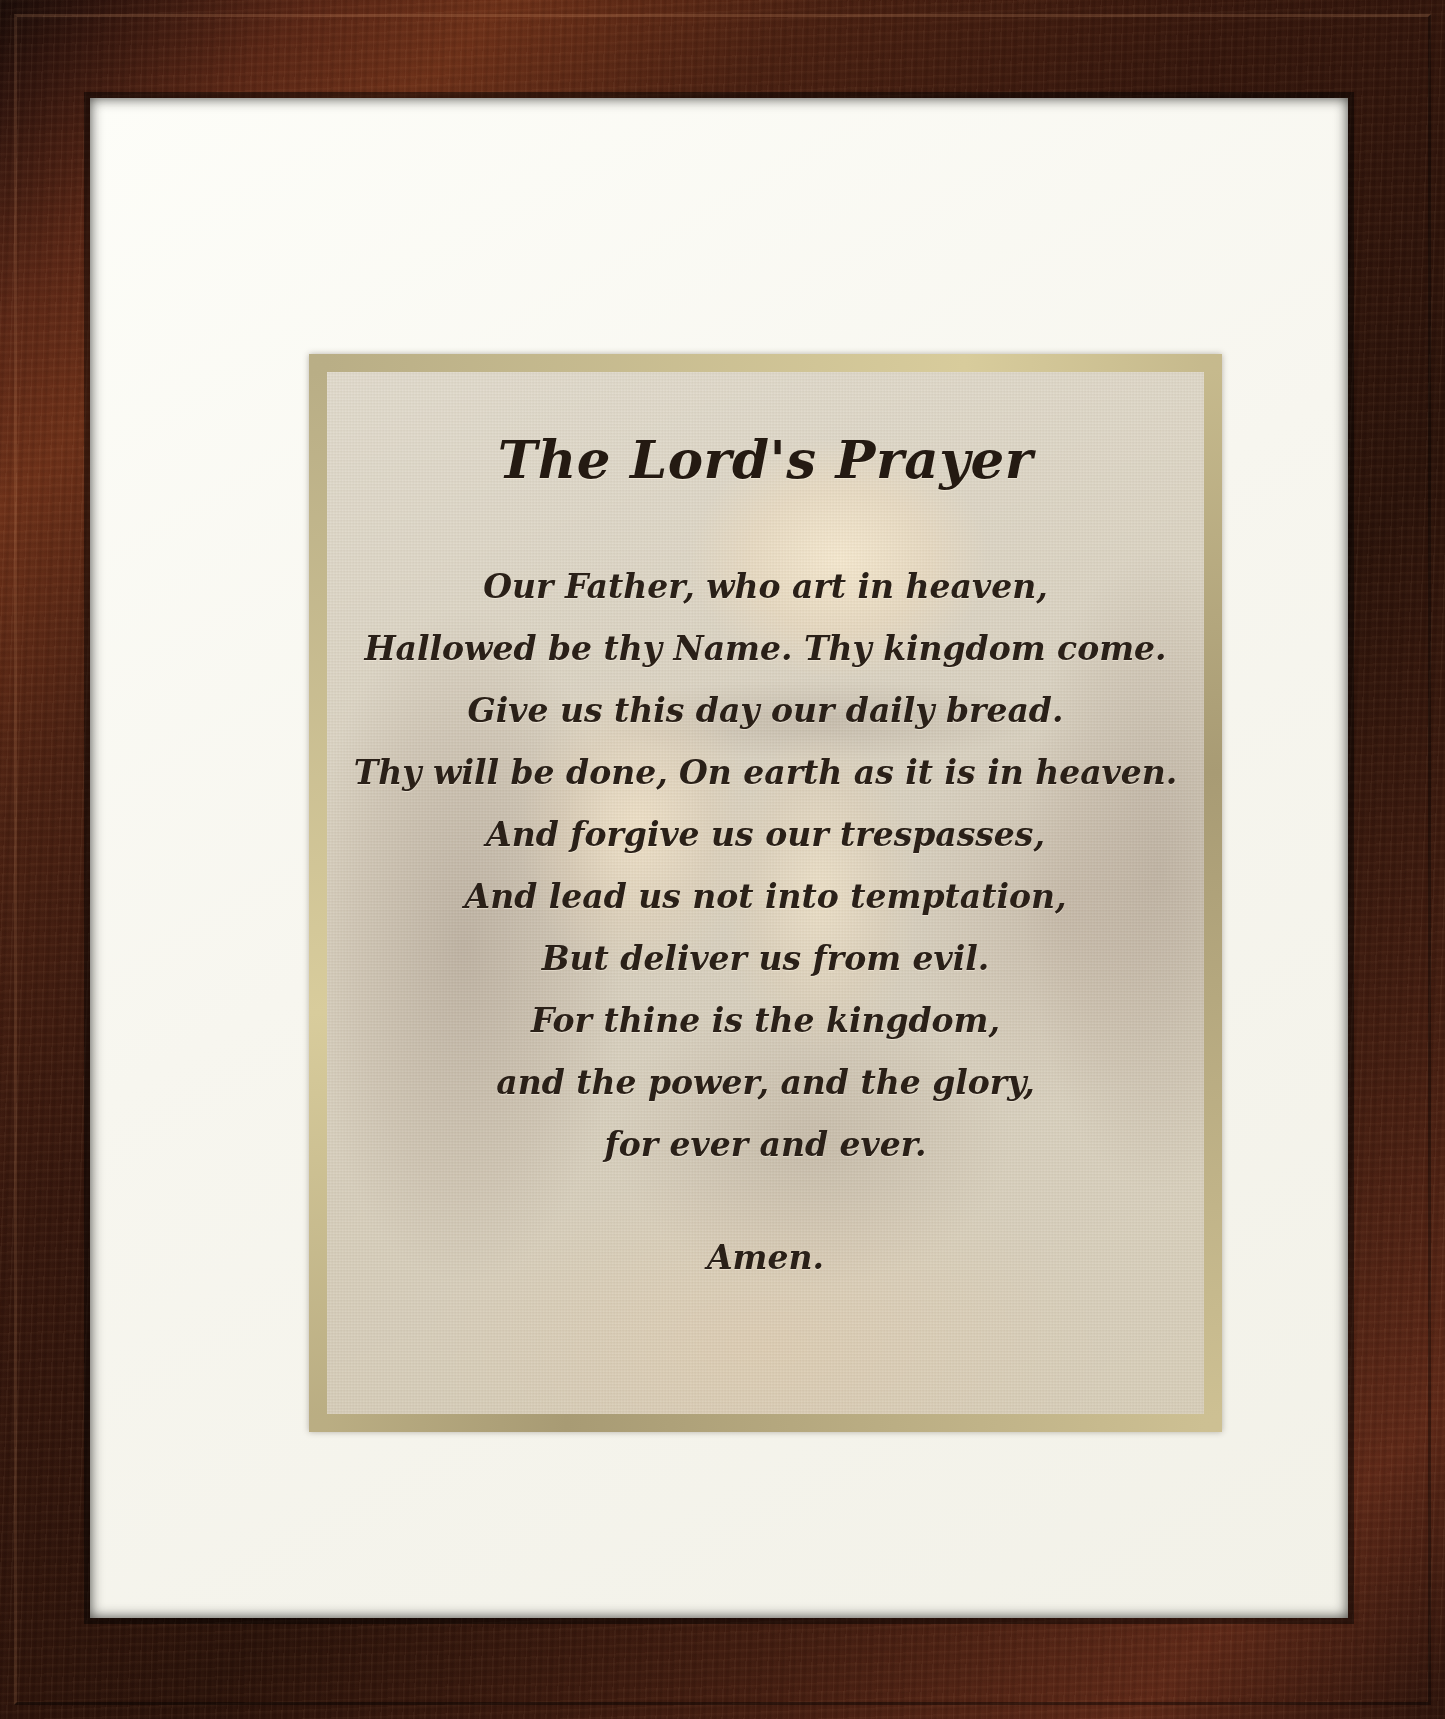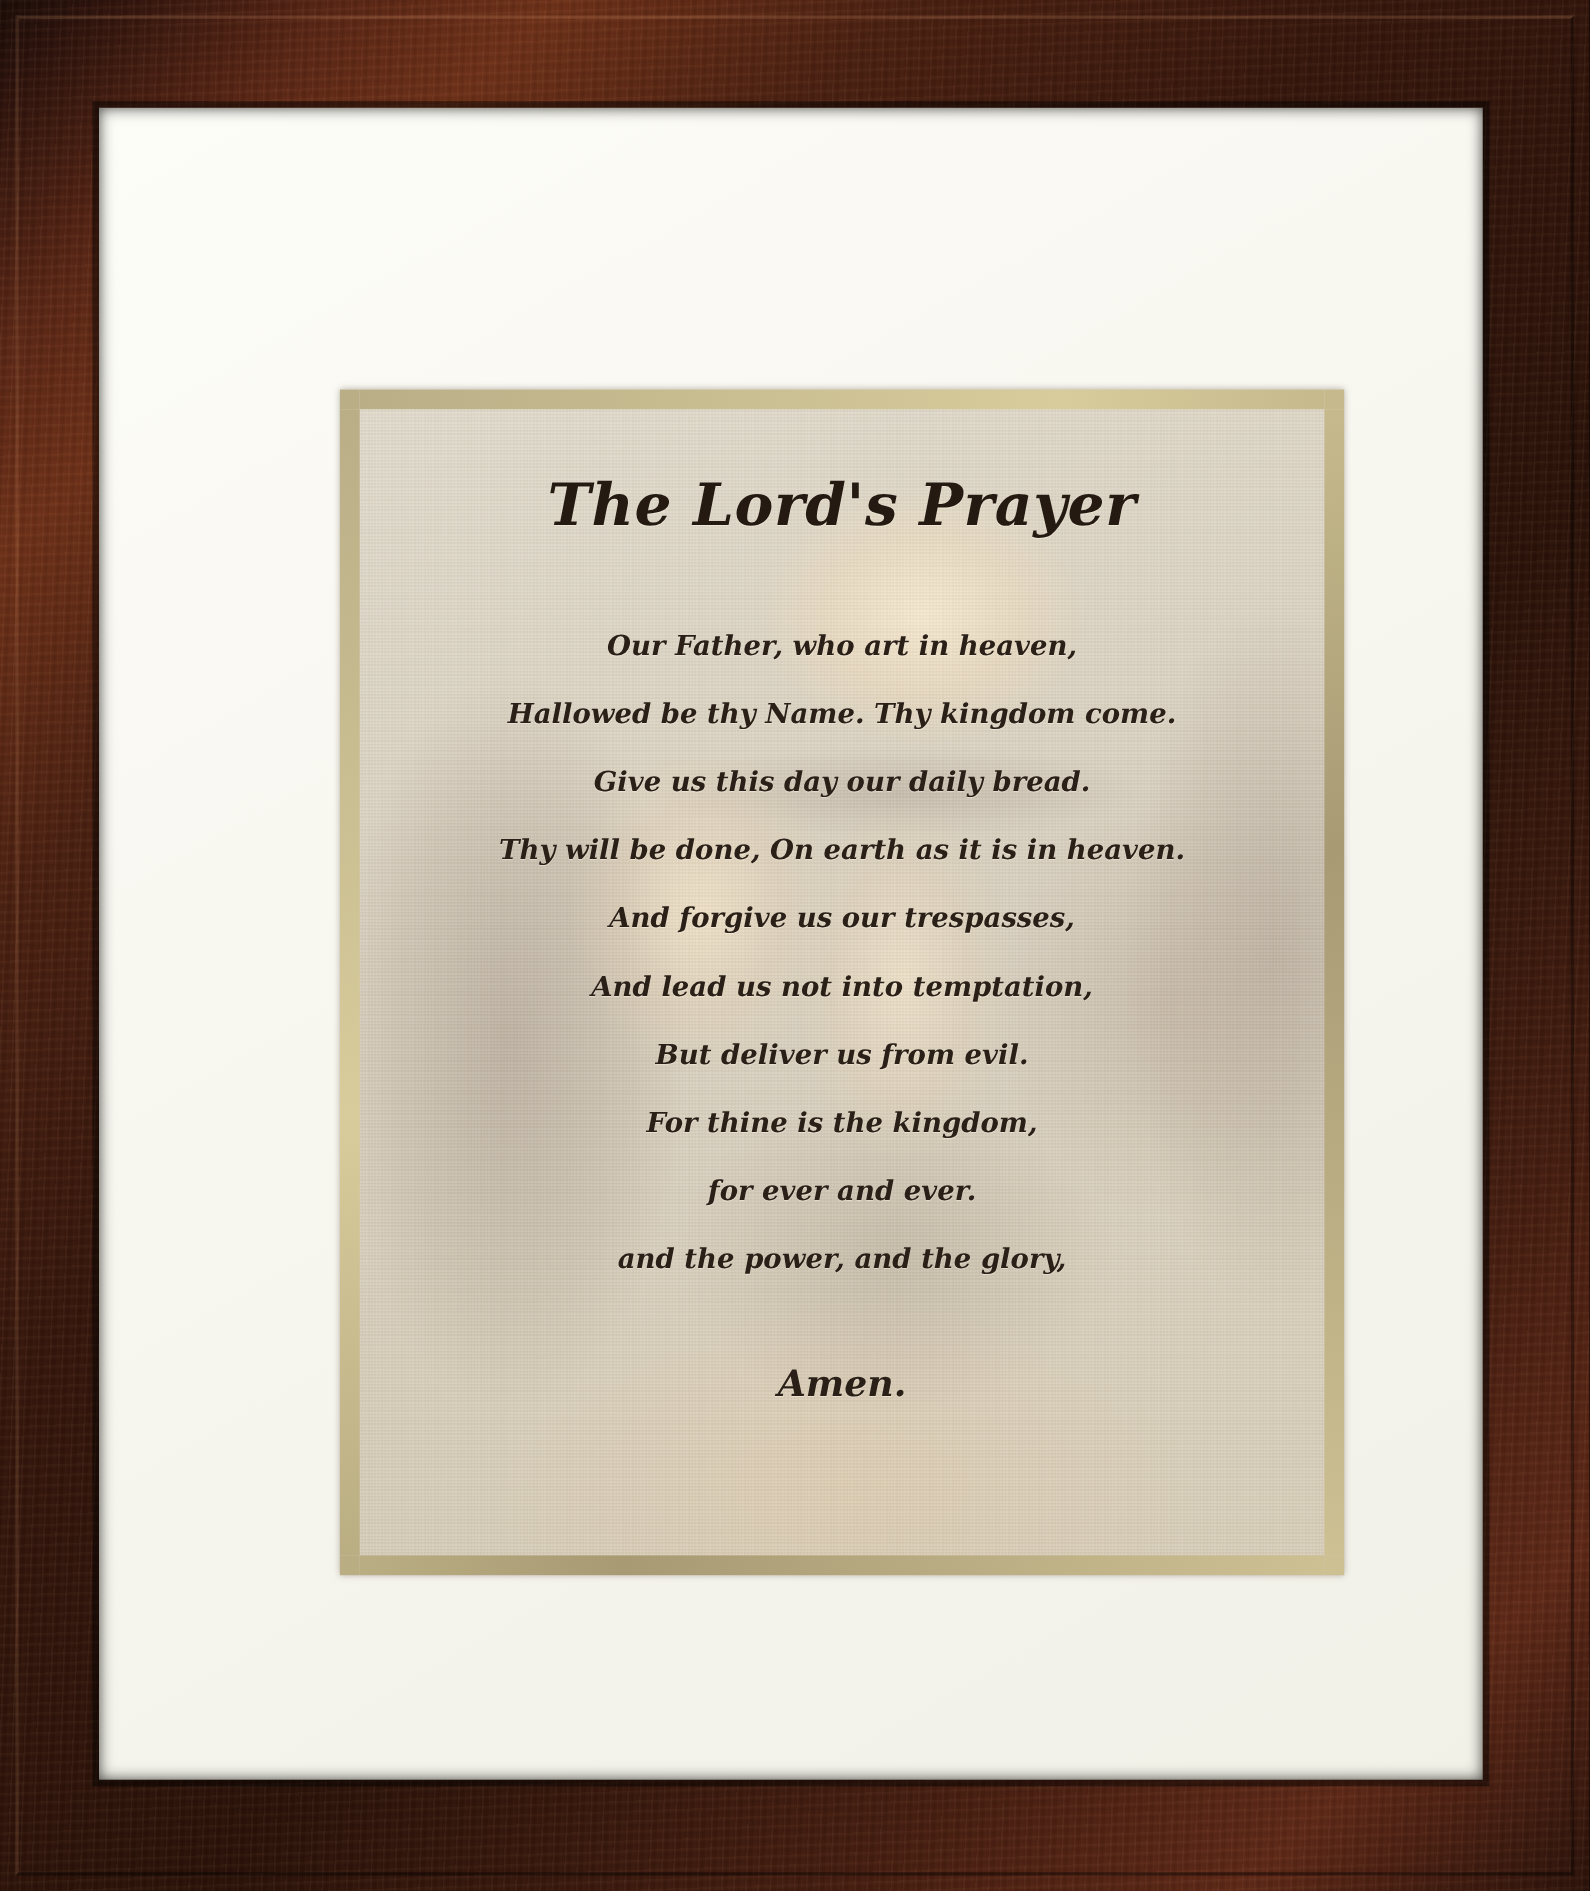--- a/index.html
+++ b/index.html
@@ -174,21 +174,21 @@
     margin: 18px 0 0 0;
     text-shadow: 0 1px 1px rgba(255,248,230,0.55);
   }
   .prayer-body {
     margin-top: 66px;
     width: 100%;
   }
   .prayer-line {
     font-family: "DejaVu Serif", serif;
     font-style: italic;
-    font-size: 25px;
+    font-size: 33px;
     font-weight: 600;
     line-height: 62px;
     color: #2a2018;
     white-space: nowrap;
     text-shadow: 0 1px 1px rgba(255,250,235,0.5);
   }
   .prayer-amen {
     font-family: "DejaVu Serif", serif;
     font-style: italic;
     font-size: 33px;
@@ -218,22 +218,22 @@
 
         <div class="prayer-body">
           <div class="prayer-line">Our Father, who art in heaven,</div>
           <div class="prayer-line">Hallowed be thy Name. Thy kingdom come.</div>
           <div class="prayer-line">Give us this day our daily bread.</div>
           <div class="prayer-line">Thy will be done, On earth as it is in heaven.</div>
           <div class="prayer-line">And forgive us our trespasses,</div>
           <div class="prayer-line">And lead us not into temptation,</div>
           <div class="prayer-line">But deliver us from evil.</div>
           <div class="prayer-line">For thine is the kingdom,</div>
+          <div class="prayer-line">and the power, and the glory,</div>
           <div class="prayer-line">for ever and ever.</div>
-          <div class="prayer-line">and the power, and the glory,</div>
         </div>
 
         <div class="prayer-amen">Amen.</div>
       </div>
     </div>
 
   </div>
 
   <div class="frame-inner-lip"></div>
 </div>

